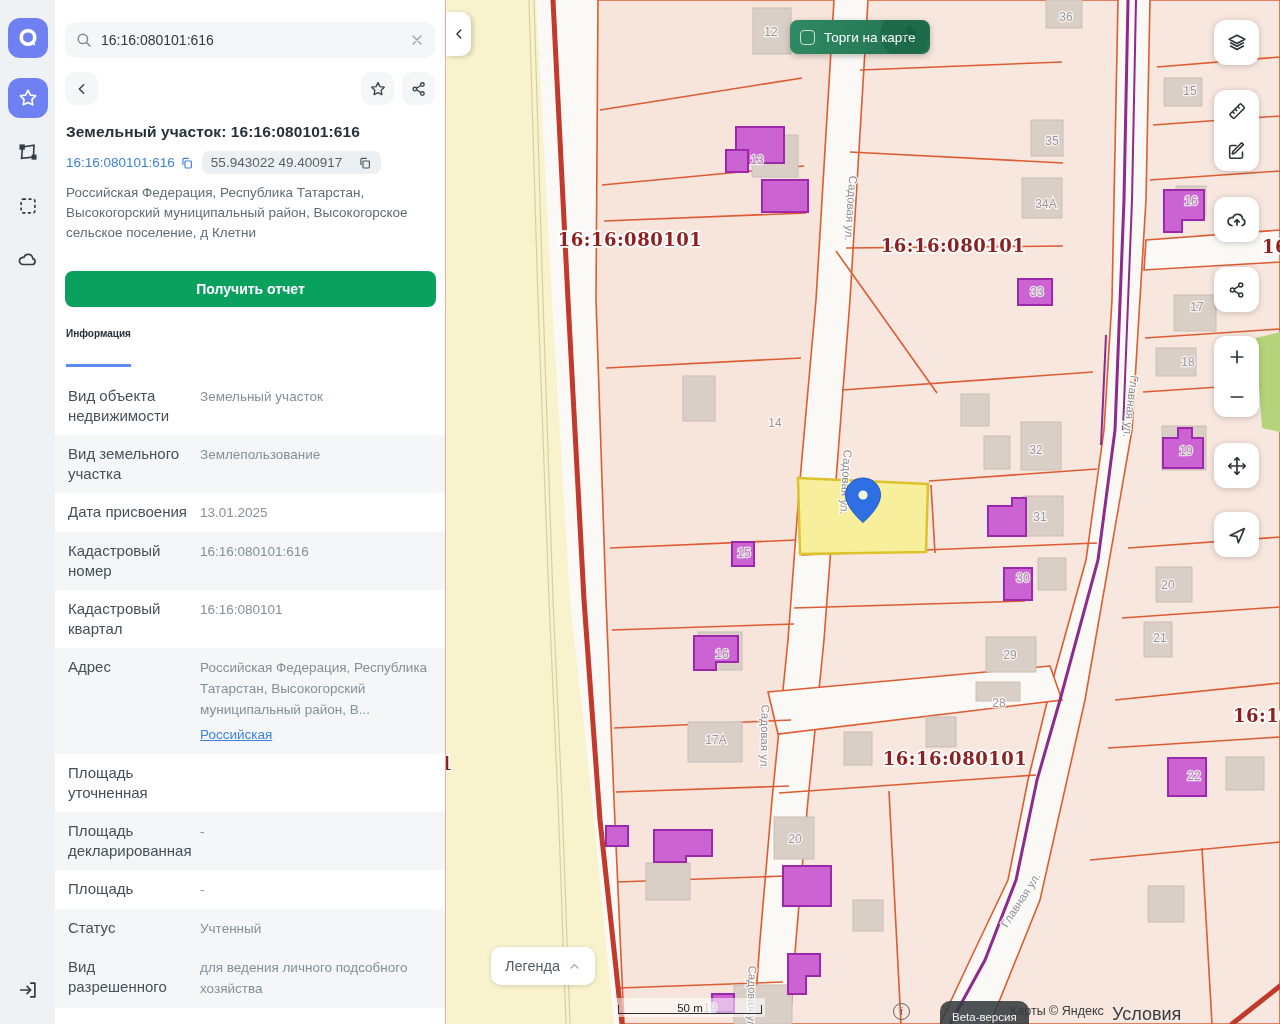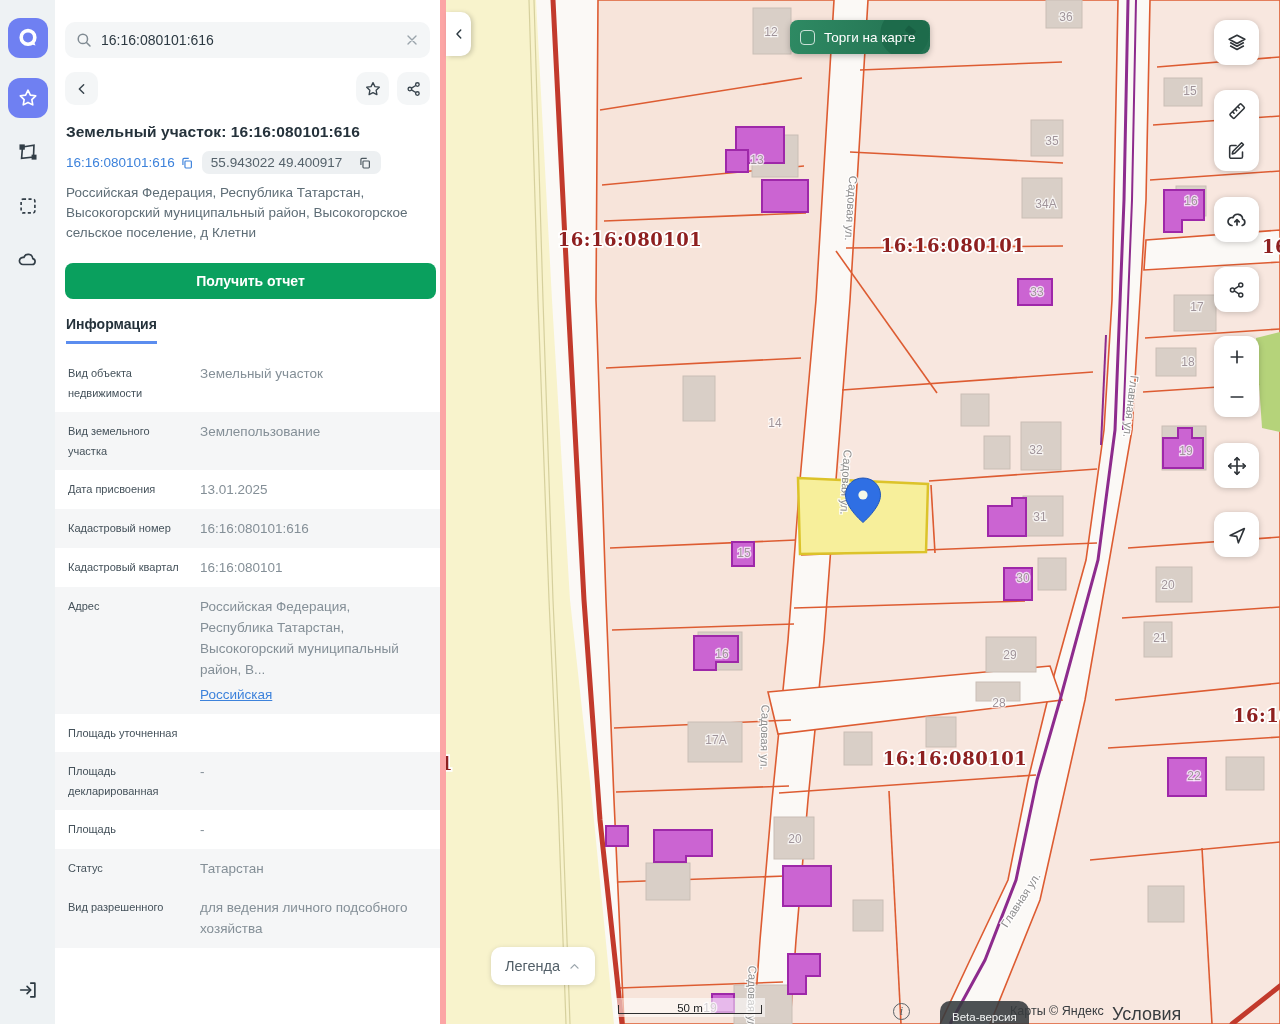--- a/index.html
+++ b/index.html
@@ -8,41 +8,41 @@
 
   
   .rail { width:55px; height:1024px; background:#eef2f4; display:flex; flex-direction:column; align-items:center; padding-top:18px; flex-shrink:0; position:relative; }
   .rail-logo { width:40px; height:40px; border-radius:12px; background:#6f80f2; display:flex; align-items:center; justify-content:center; margin-bottom:20px; cursor:pointer; }
   .rail-btn { width:40px; height:40px; border-radius:12px; display:flex; align-items:center; justify-content:center; margin-bottom:14px; cursor:pointer; color:#323e47; }
   .rail-btn.active { background:#6f80f2; color:#fff; }
   .rail-exit { position:absolute; bottom:14px; left:8px; width:40px; height:40px; display:flex; align-items:center; justify-content:center; color:#2c3941; cursor:pointer; }
   .rail svg { display:block; }
 
   
-  .panel { width:391px; height:1024px; background:#fff; flex-shrink:0; position:relative; border-right:6px solid #fca5a5; overflow:hidden; }
+  .panel { width:391px; height:1024px; background:#fff; flex-shrink:0; position:relative; border-right:1px solid #fca5a5; overflow:hidden; }
   .search-wrap { margin:22px 10px 0 10px; height:36px; background:#f4f6f7; border-radius:10px; display:flex; align-items:center; padding:0 10px; }
   .search-wrap input { flex:1; border:none; outline:none; background:transparent; font-size:14px; color:#2c3942; font-family:"Liberation Sans",sans-serif; margin-left:8px; }
   .search-x { color:#9aa4ab; cursor:pointer; display:flex; }
   .nav-row { display:flex; align-items:center; margin:14px 10px 0 10px; }
   .sq-btn { width:33px; height:33px; border-radius:10px; background:#f4f6f7; display:flex; align-items:center; justify-content:center; color:#39454e; cursor:pointer; }
   .nav-spacer { flex:1; }
   .sq-btn + .sq-btn { margin-left:8px; }
   .p-title { margin:18px 10px 0 11px; font-size:15.5px; font-weight:700; color:#25323b; letter-spacing:.1px; }
   .chip-row { display:flex; align-items:center; margin:10px 10px 0 11px; gap:8px; }
   .cad-link { display:flex; align-items:center; gap:5px; color:#3d82db; font-size:13.5px; cursor:pointer; }
   .coord-chip { display:flex; align-items:center; gap:16px; background:#edf0f2; border-radius:7px; padding:4px 9px; font-size:13.5px; color:#55626b; }
   .copy-ic { cursor:pointer; display:flex; }
   .addr-sum { margin:9px 10px 0 11px; font-size:13.5px; line-height:20px; color:#5e6d76; width:370px; }
-  .report-btn { margin:20px 10px 0 10px; width:371px; height:36px; background:#0aa05e; border:none; border-radius:8px; color:#fff; font-size:14px; font-weight:700; font-family:"Liberation Sans",sans-serif; cursor:pointer; }
+  .report-btn { margin:28px 10px 0 10px; width:371px; height:36px; background:#0aa05e; border:none; border-radius:8px; color:#fff; font-size:14px; font-weight:700; font-family:"Liberation Sans",sans-serif; cursor:pointer; }
   .tab-row { margin:16px 10px 0 11px; }
-  .tab { display:inline-block; font-size:14px; font-weight:700; color:#25323b; padding-bottom:9px; border-bottom:3px solid #5b8def; cursor:pointer; }
+  .tab { display:inline-block; font-size:10px; font-weight:700; color:#25323b; padding-bottom:25px; border-bottom:3px solid #5b8def; cursor:pointer; }
   .rows { margin-top:10px; }
   .irow { display:flex; padding:9px 14px 9px 13px; }
   .irow.alt { background:#f5f6f7; }
-  .irow .lb { width:132px; flex-shrink:0; font-size:11px; line-height:20px; color:#44515a; padding-right:10px; }
+  .irow .lb { width:132px; flex-shrink:0; font-size:15px; line-height:20px; color:#44515a; padding-right:10px; }
   .irow .vl { flex:1; font-size:13.5px; line-height:21px; color:#848f97; }
   .expand-link { display:inline-block; margin-top:4px; color:#3d82db; text-decoration:underline; font-size:13.5px; cursor:pointer; }
 
   
   .map { position:relative; width:834px; height:1024px; flex-shrink:0; background:#fbf9f6; }
   .map svg.base { position:absolute; left:0; top:0; }
   .collapse-handle { position:absolute; left:0; top:12px; width:25px; height:44px; background:#fff; border-radius:0 10px 10px 0; box-shadow:2px 1px 5px rgba(0,0,0,.18); display:flex; align-items:center; justify-content:center; color:#2c3941; cursor:pointer; }
   .trades { position:absolute; left:344px; top:20px; height:34px; padding:0 14px 0 10px; border-radius:8px; display:flex; align-items:center; gap:9px; color:#fff; font-size:13.5px; cursor:pointer; overflow:hidden;
     background:radial-gradient(circle at 82% 40%, #1d6b4b 0 24px, rgba(0,0,0,0) 25px), linear-gradient(100deg,#2e8a63,#236f50); box-shadow:0 2px 6px rgba(0,0,0,.25); }
   .trades .cb { width:15px; height:15px; border:1.5px solid rgba(255,255,255,.75); border-radius:4px; flex-shrink:0; }
@@ -214,21 +214,21 @@
         <div class="irow alt">
           <div class="lb">Площадь декларированная</div>
           <div class="vl">-</div>
         </div>
         <div class="irow">
           <div class="lb">Площадь</div>
           <div class="vl">-</div>
         </div>
         <div class="irow alt">
           <div class="lb">Статус</div>
-          <div class="vl">Татарстан</div>
+          <div class="vl">Учтенный</div>
         </div>
         <div class="irow alt">
           <div class="lb">Вид разрешенного</div>
           <div class="vl">для ведения личного подсобного хозяйства</div>
         </div>
       </div>
   </div>
 
   <div class="map">
     <svg class="base" id="map-svg" width="834" height="1024" viewBox="446 0 834 1024">

